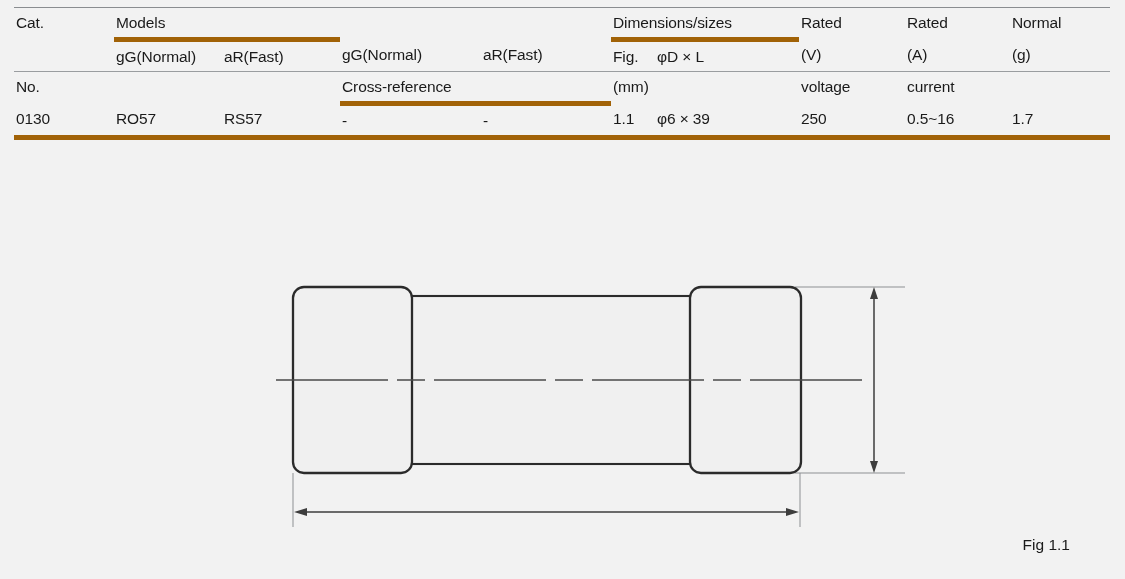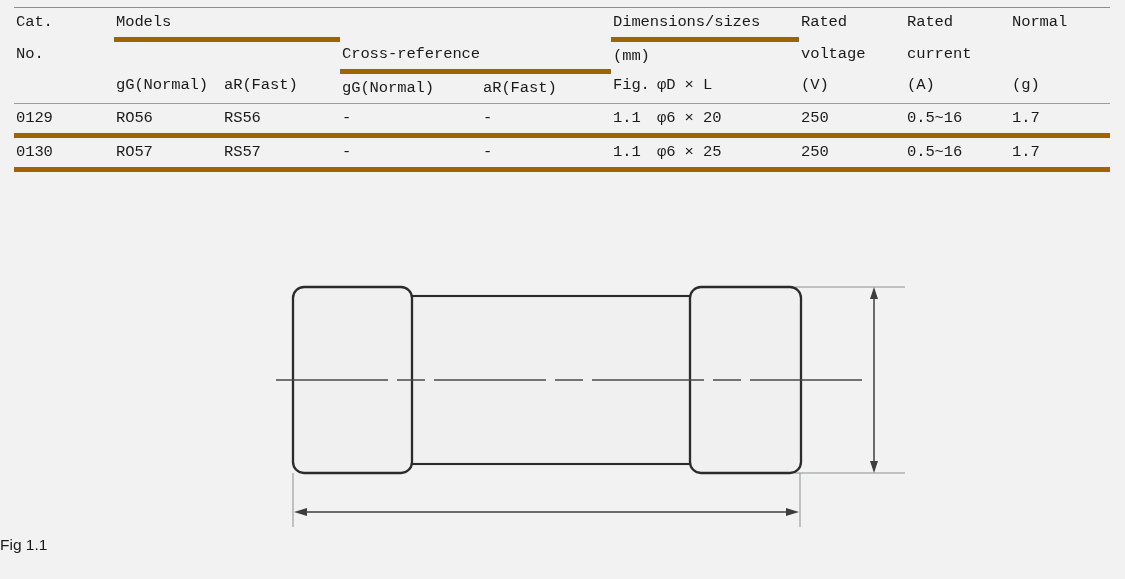--- a/index.html
+++ b/index.html
@@ -18,21 +18,20 @@
 
   
   #spec-table {
     position: absolute;
     left: 14px;
     top: 7px;
     width: 1096px;
     border-collapse: collapse;
     table-layout: fixed;
     font-size: 15.5px;
-    font-family: Liberation Mono, monospace;
   }
   #spec-table td, #spec-table th {
     padding: 0;
     margin: 0;
     font-weight: normal;
     text-align: left;
     vertical-align: top;
     white-space: nowrap;
     line-height: 29px;
     height: 29px;
@@ -62,21 +61,21 @@
     left: 0;
     top: 252px;
     width: 1125px;
     height: 327px;
   }
   #fig-caption {
     position: absolute;
     left: 0;
     top: 536px;
     width: 1070px;
-    text-align: left;
+    text-align: right;
     font-size: 15.5px;
     font-family: "Liberation Sans", sans-serif;
     color: #1a1a1a;
   }
 </style>
 </head>
 <body>
 
 <table id="spec-table">
   <colgroup>
@@ -97,63 +96,51 @@
       <td class="rule-top cell">Cat.</td>
       <td class="rule-top rule-bot cell" colspan="2">Models</td>
       <td class="rule-top" colspan="2"></td>
       <td class="rule-top rule-bot cell" colspan="2">Dimensions/sizes</td>
       <td class="rule-top cell">Rated</td>
       <td class="rule-top cell">Rated</td>
       <td class="rule-top cell">Normal</td>
     </tr>
 
     <tr>
-      <td class="cell">No.</td>
-      <td colspan="2"></td>
-      <td class="rule-bot cell" colspan="2">Cross-reference</td>
-      <td class="cell" colspan="2">(mm)</td>
-      <td class="cell">voltage</td>
-      <td class="cell">current</td>
-      <td></td>
-    </tr>
-
-    <tr>
       <td class="rule-bot-strong"></td>
       <td class="rule-bot-strong cell">gG(Normal)</td>
       <td class="rule-bot-strong cell">aR(Fast)</td>
       <td class="rule-bot-strong cell">gG(Normal)</td>
       <td class="rule-bot-strong cell">aR(Fast)</td>
       <td class="rule-bot-strong cell">Fig.</td>
       <td class="rule-bot-strong cell">φD × L</td>
       <td class="rule-bot-strong cell">(V)</td>
       <td class="rule-bot-strong cell">(A)</td>
       <td class="rule-bot-strong cell">(g)</td>
     </tr>
+
+    <tr>
+      <td class="cell">No.</td>
+      <td colspan="2"></td>
+      <td class="rule-bot cell" colspan="2">Cross-reference</td>
+      <td class="cell" colspan="2">(mm)</td>
+      <td class="cell">voltage</td>
+      <td class="cell">current</td>
+      <td></td>
+    </tr>
   </thead>
   <tbody id="table-body">
-      <tr>
-        <td class="rule-bot cell">0129</td>
-        <td class="rule-bot cell">RO56</td>
-        <td class="rule-bot cell">RS56</td>
-        <td class="rule-bot cell">-</td>
-        <td class="rule-bot cell">-</td>
-        <td class="rule-bot cell">1.1</td>
-        <td class="rule-bot cell">φ6 × 20</td>
-        <td class="rule-bot cell">250</td>
-        <td class="rule-bot cell">0.5~16</td>
-        <td class="rule-bot cell">1.7</td>
-      </tr>
       <tr>
         <td class="rule-bot cell">0130</td>
         <td class="rule-bot cell">RO57</td>
         <td class="rule-bot cell">RS57</td>
         <td class="rule-bot cell">-</td>
         <td class="rule-bot cell">-</td>
         <td class="rule-bot cell">1.1</td>
-        <td class="rule-bot cell">φ6 × 25</td>
+        <td class="rule-bot cell">φ6 × 39</td>
         <td class="rule-bot cell">250</td>
         <td class="rule-bot cell">0.5~16</td>
         <td class="rule-bot cell">1.7</td>
       </tr>
     </tbody>
 </table>
 
 <div id="drawing">
   <svg width="1125" height="327" viewBox="0 0 1125 327" xmlns="http://www.w3.org/2000/svg">
 

